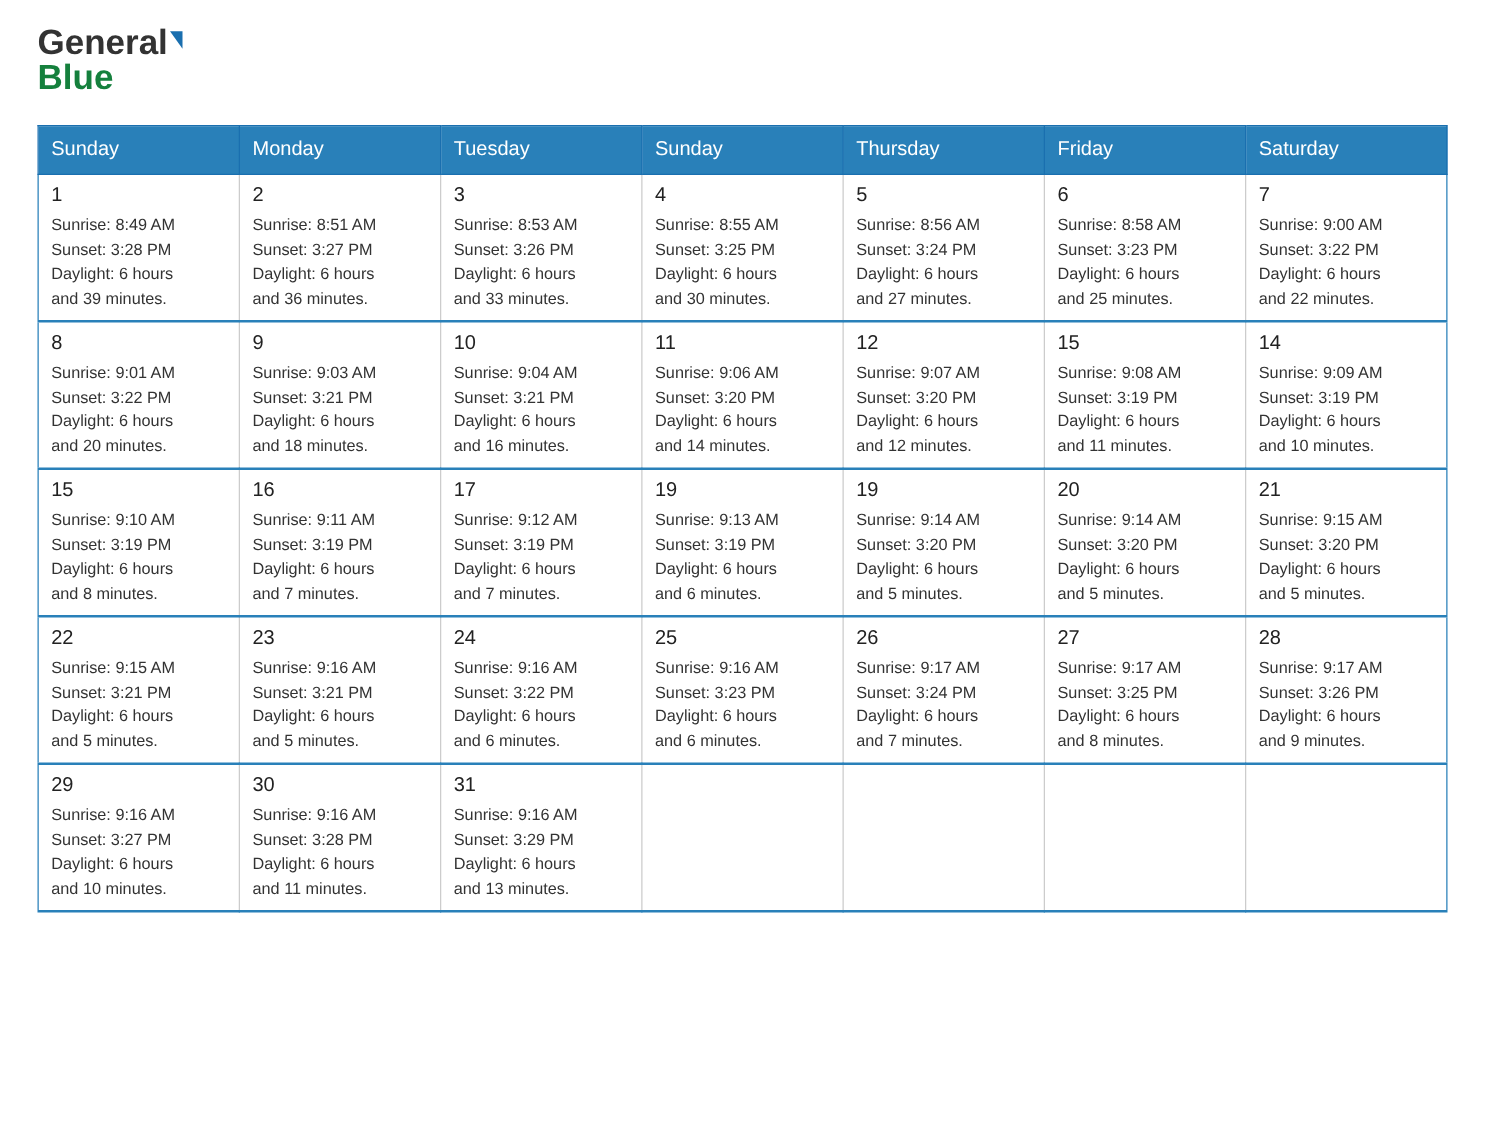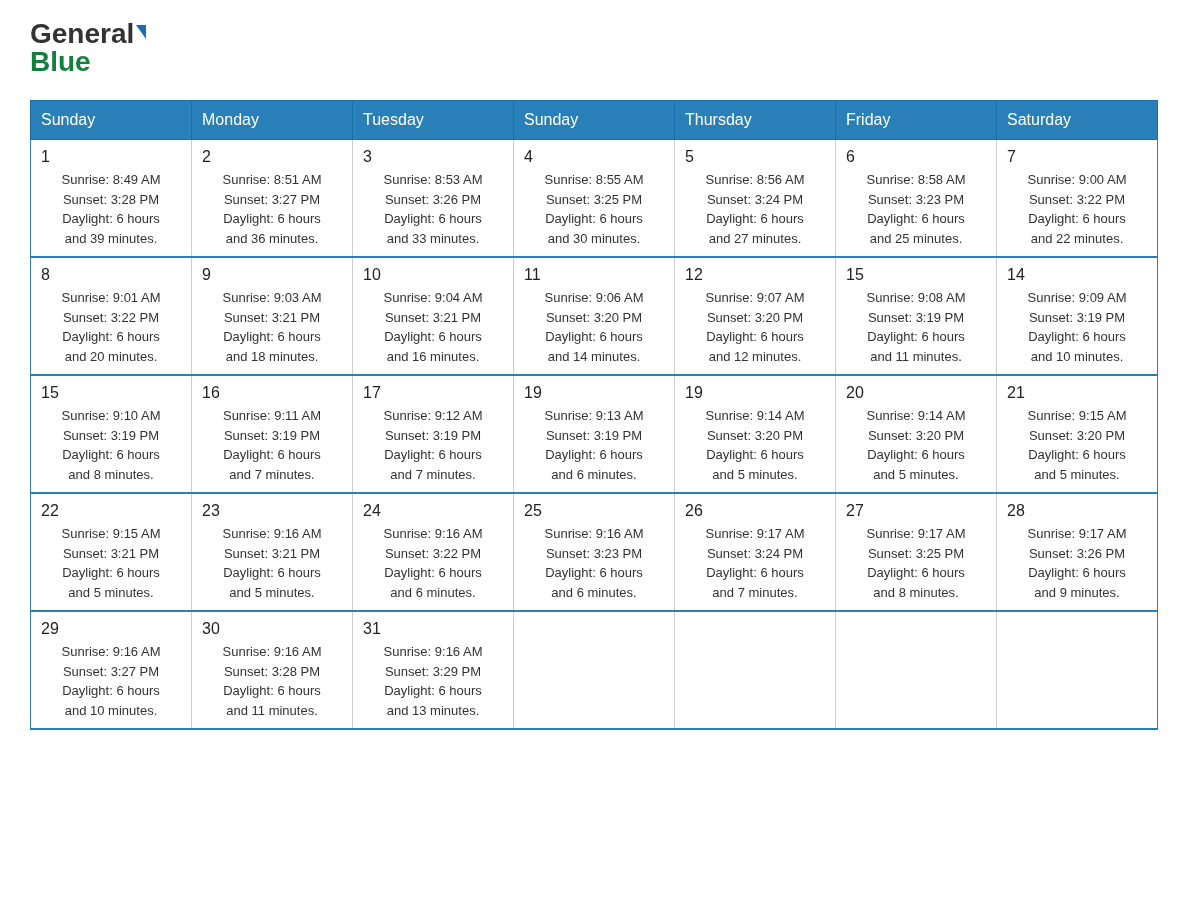--- a/index.html
+++ b/index.html
@@ -96,21 +96,20 @@
     .day-num {
       font-size: 16px;
       font-weight: 500;
       display: block;
       margin-bottom: 4px;
     }
     .day-info {
       font-size: 13px;
       line-height: 1.5;
       color: #333;
-      text-align: center;
     }
     .empty-cell {
       background: #fff;
     }
   </style>
 </head>
 <body>
 
 <div class="header">
   <div class="logo">

